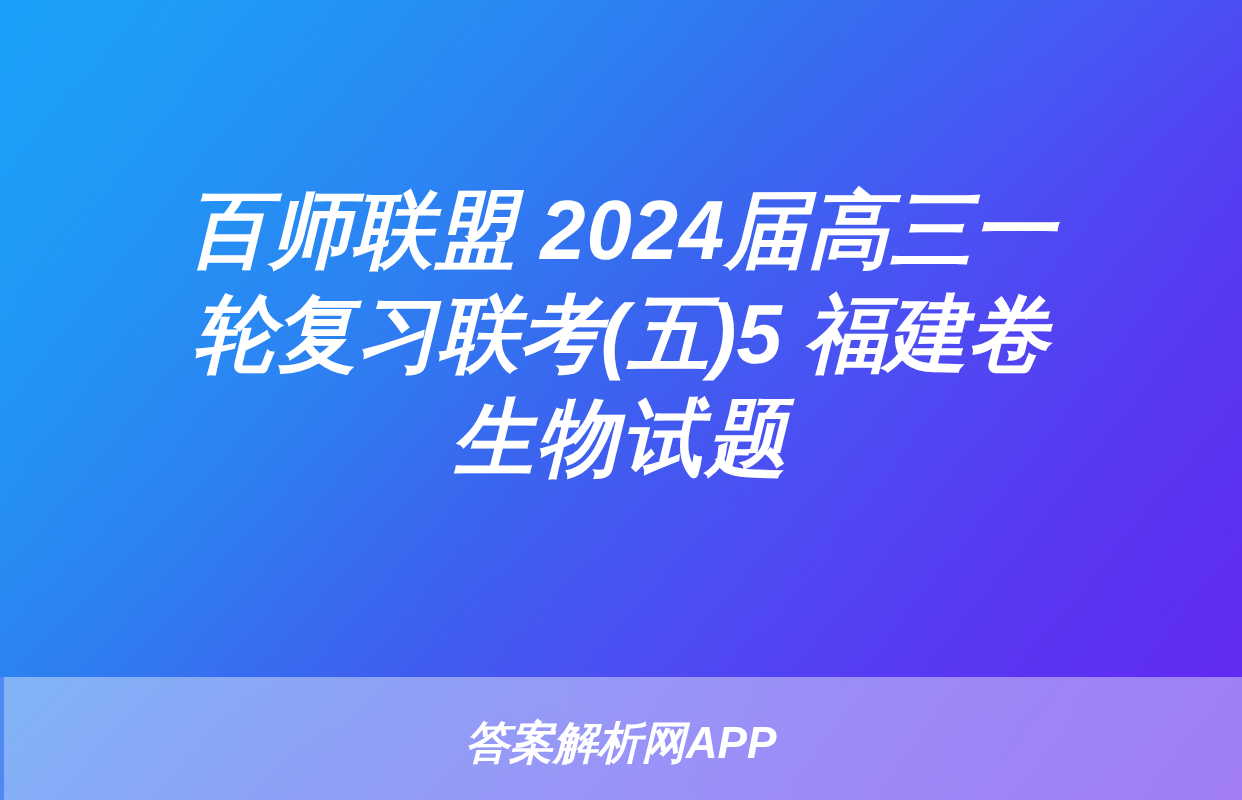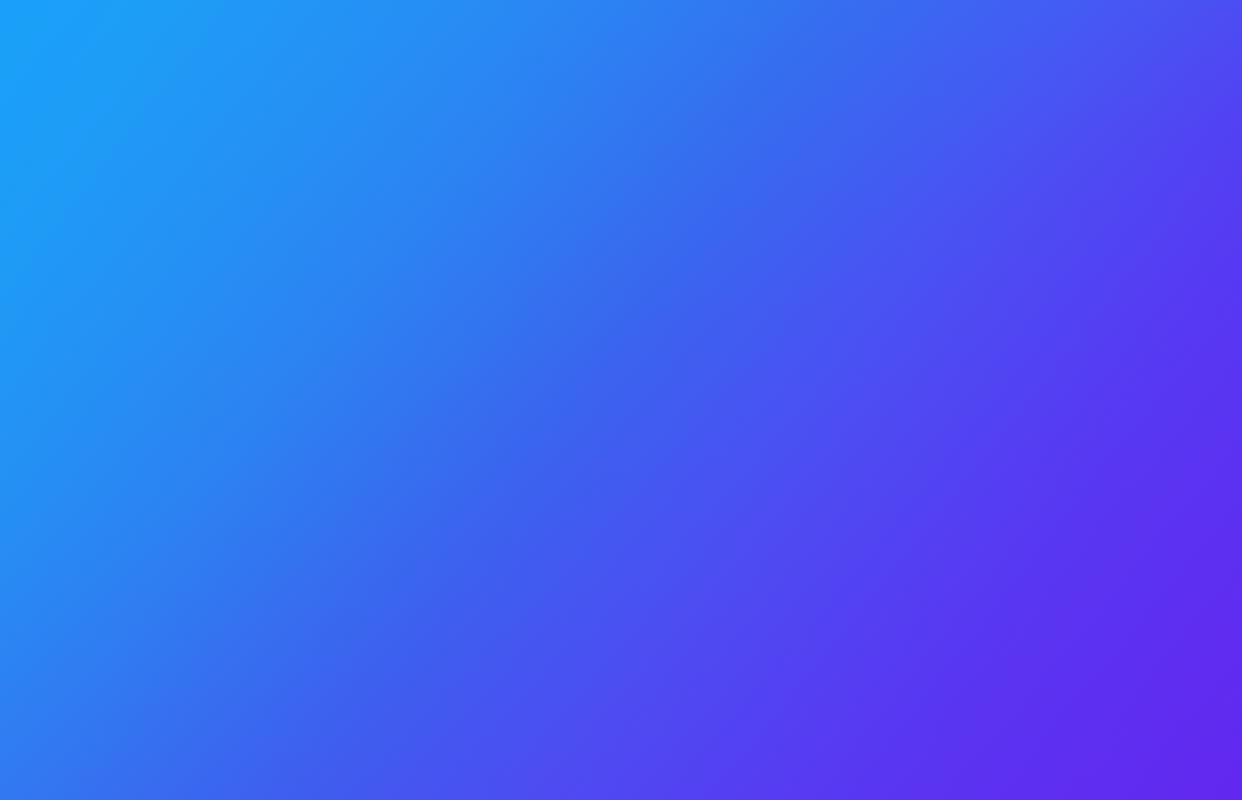--- a/index.html
+++ b/index.html
@@ -115,15 +115,23 @@
     letter-spacing: 0px;
     white-space: nowrap;
     transform: translateY(4px) scaleX(0.98);
   }
 </style>
 </head>
 <body>
 
 <div class="cover">
 
+  <div class="title-block">
+    <span class="title-line line-1">百师联盟 2024届高三一</span>
+    <span class="title-line line-2">轮复习联考(五)5 福建卷</span>
+    <span class="title-line line-3">生物试题</span>
+  </div>
 
+  <div class="footer-band">
+    <span class="watermark">答案解析网APP</span>
+  </div>
 
 </div>
 
 </body></html>

